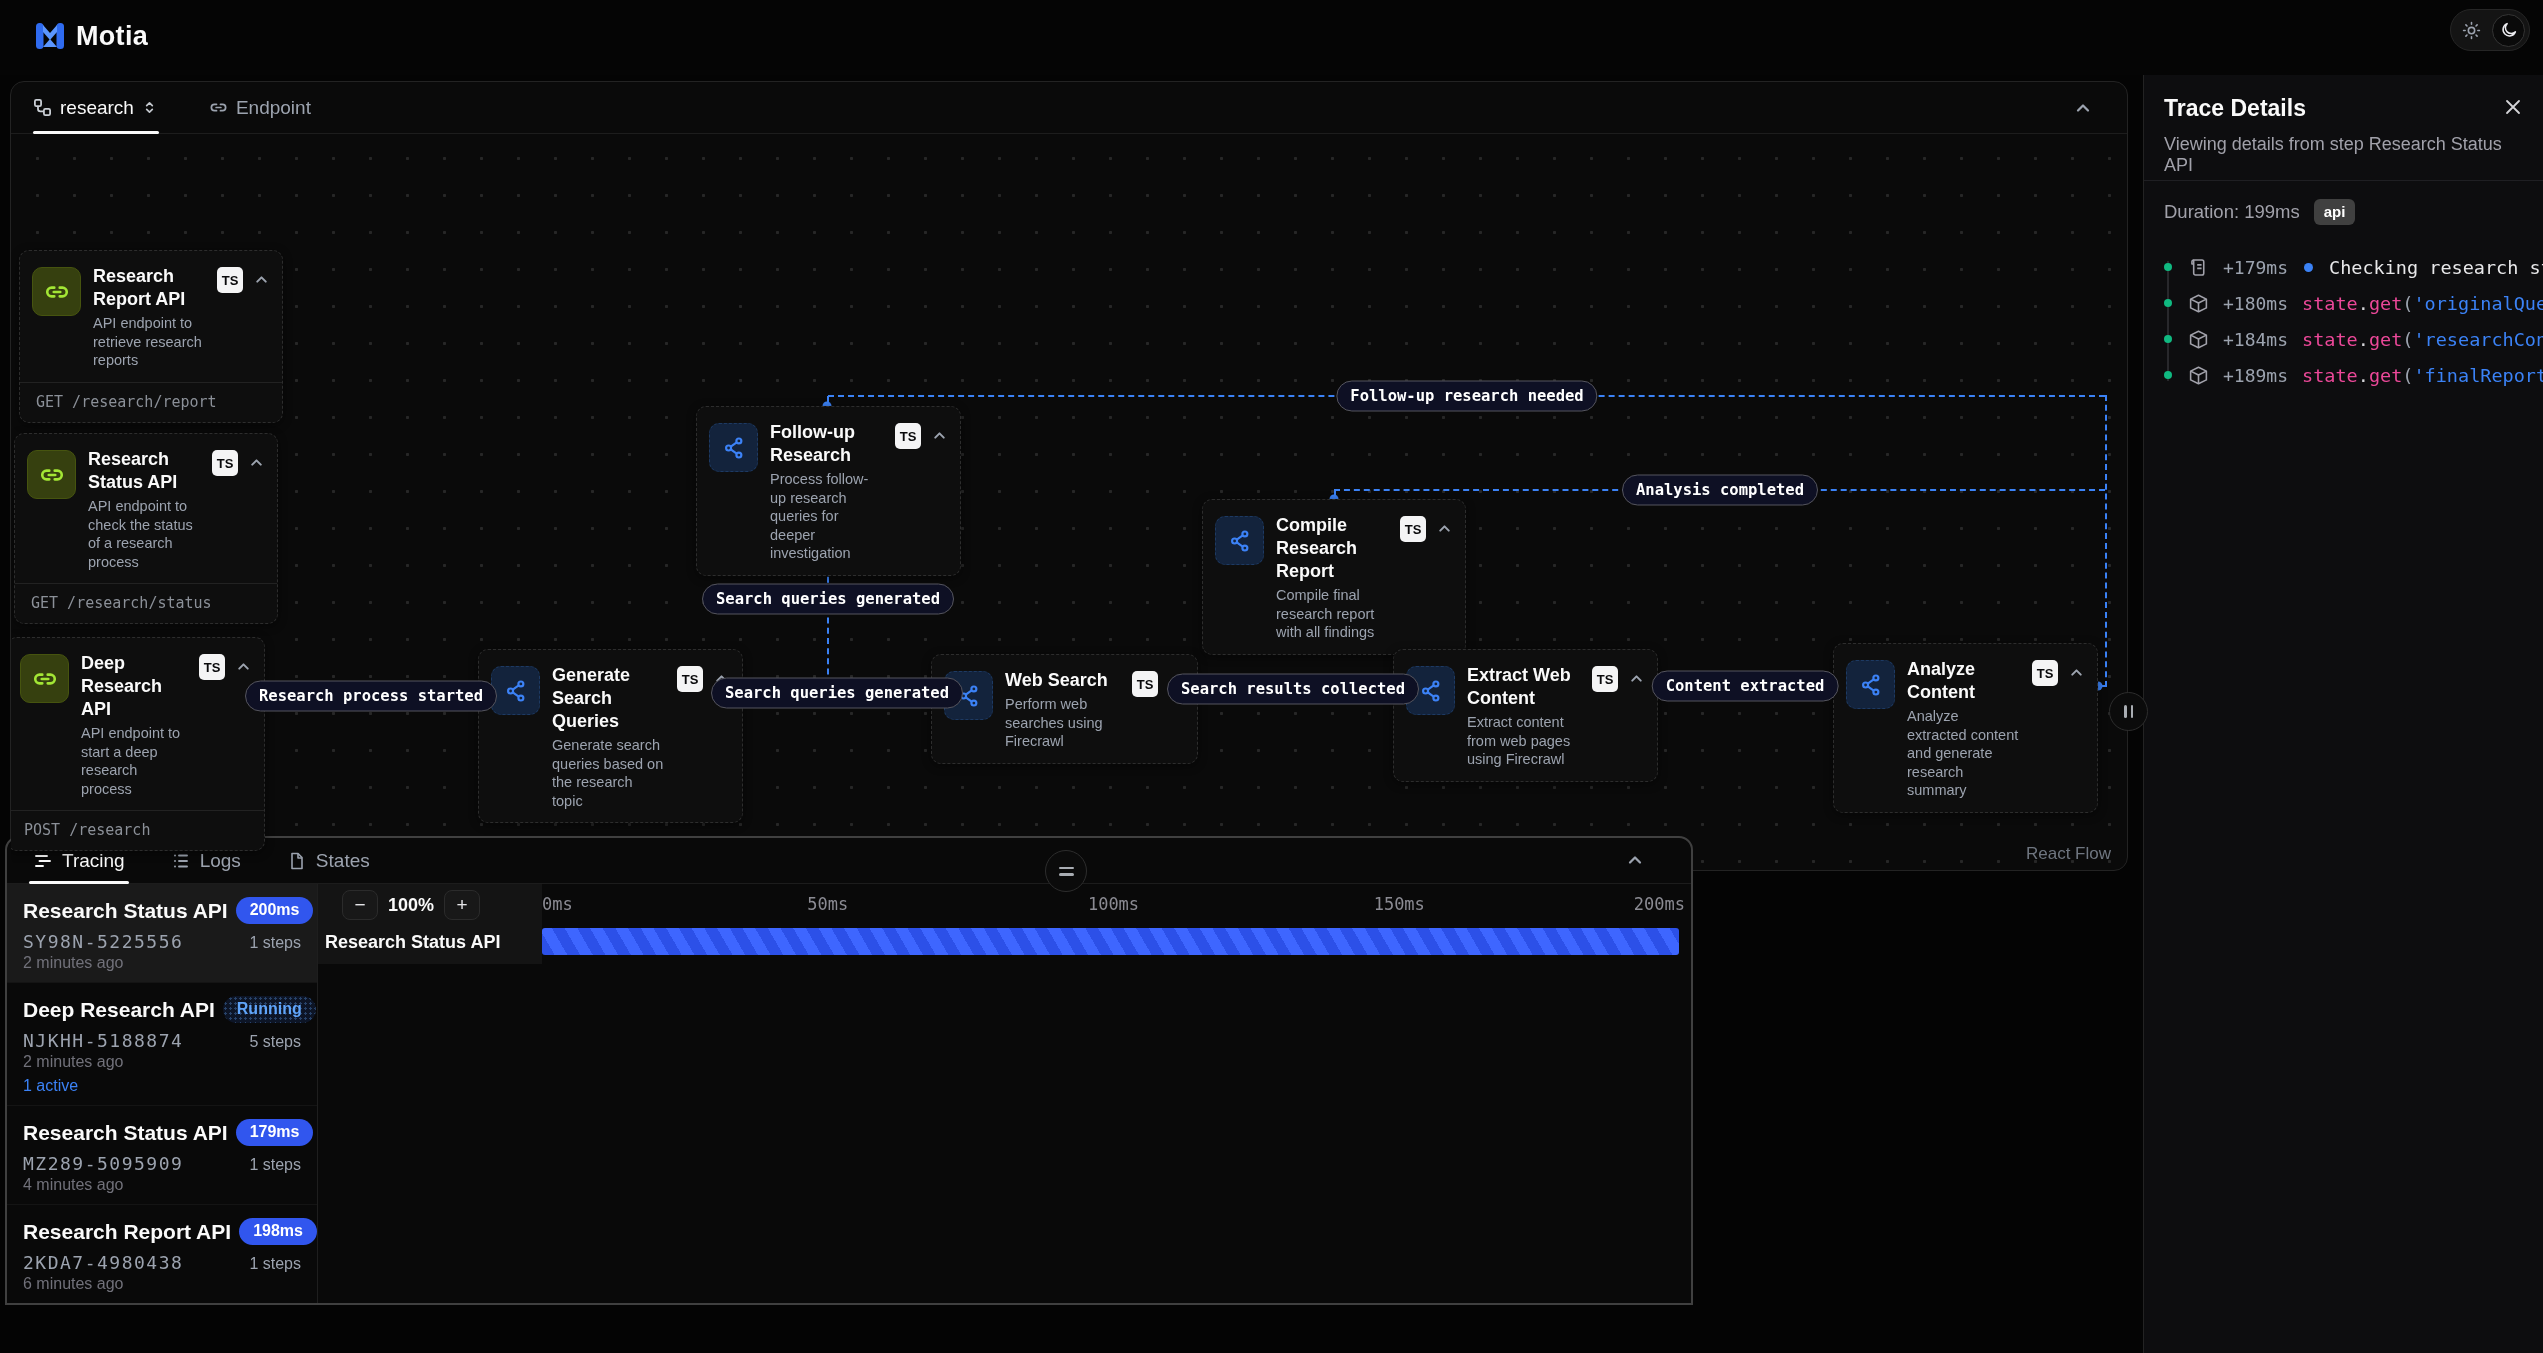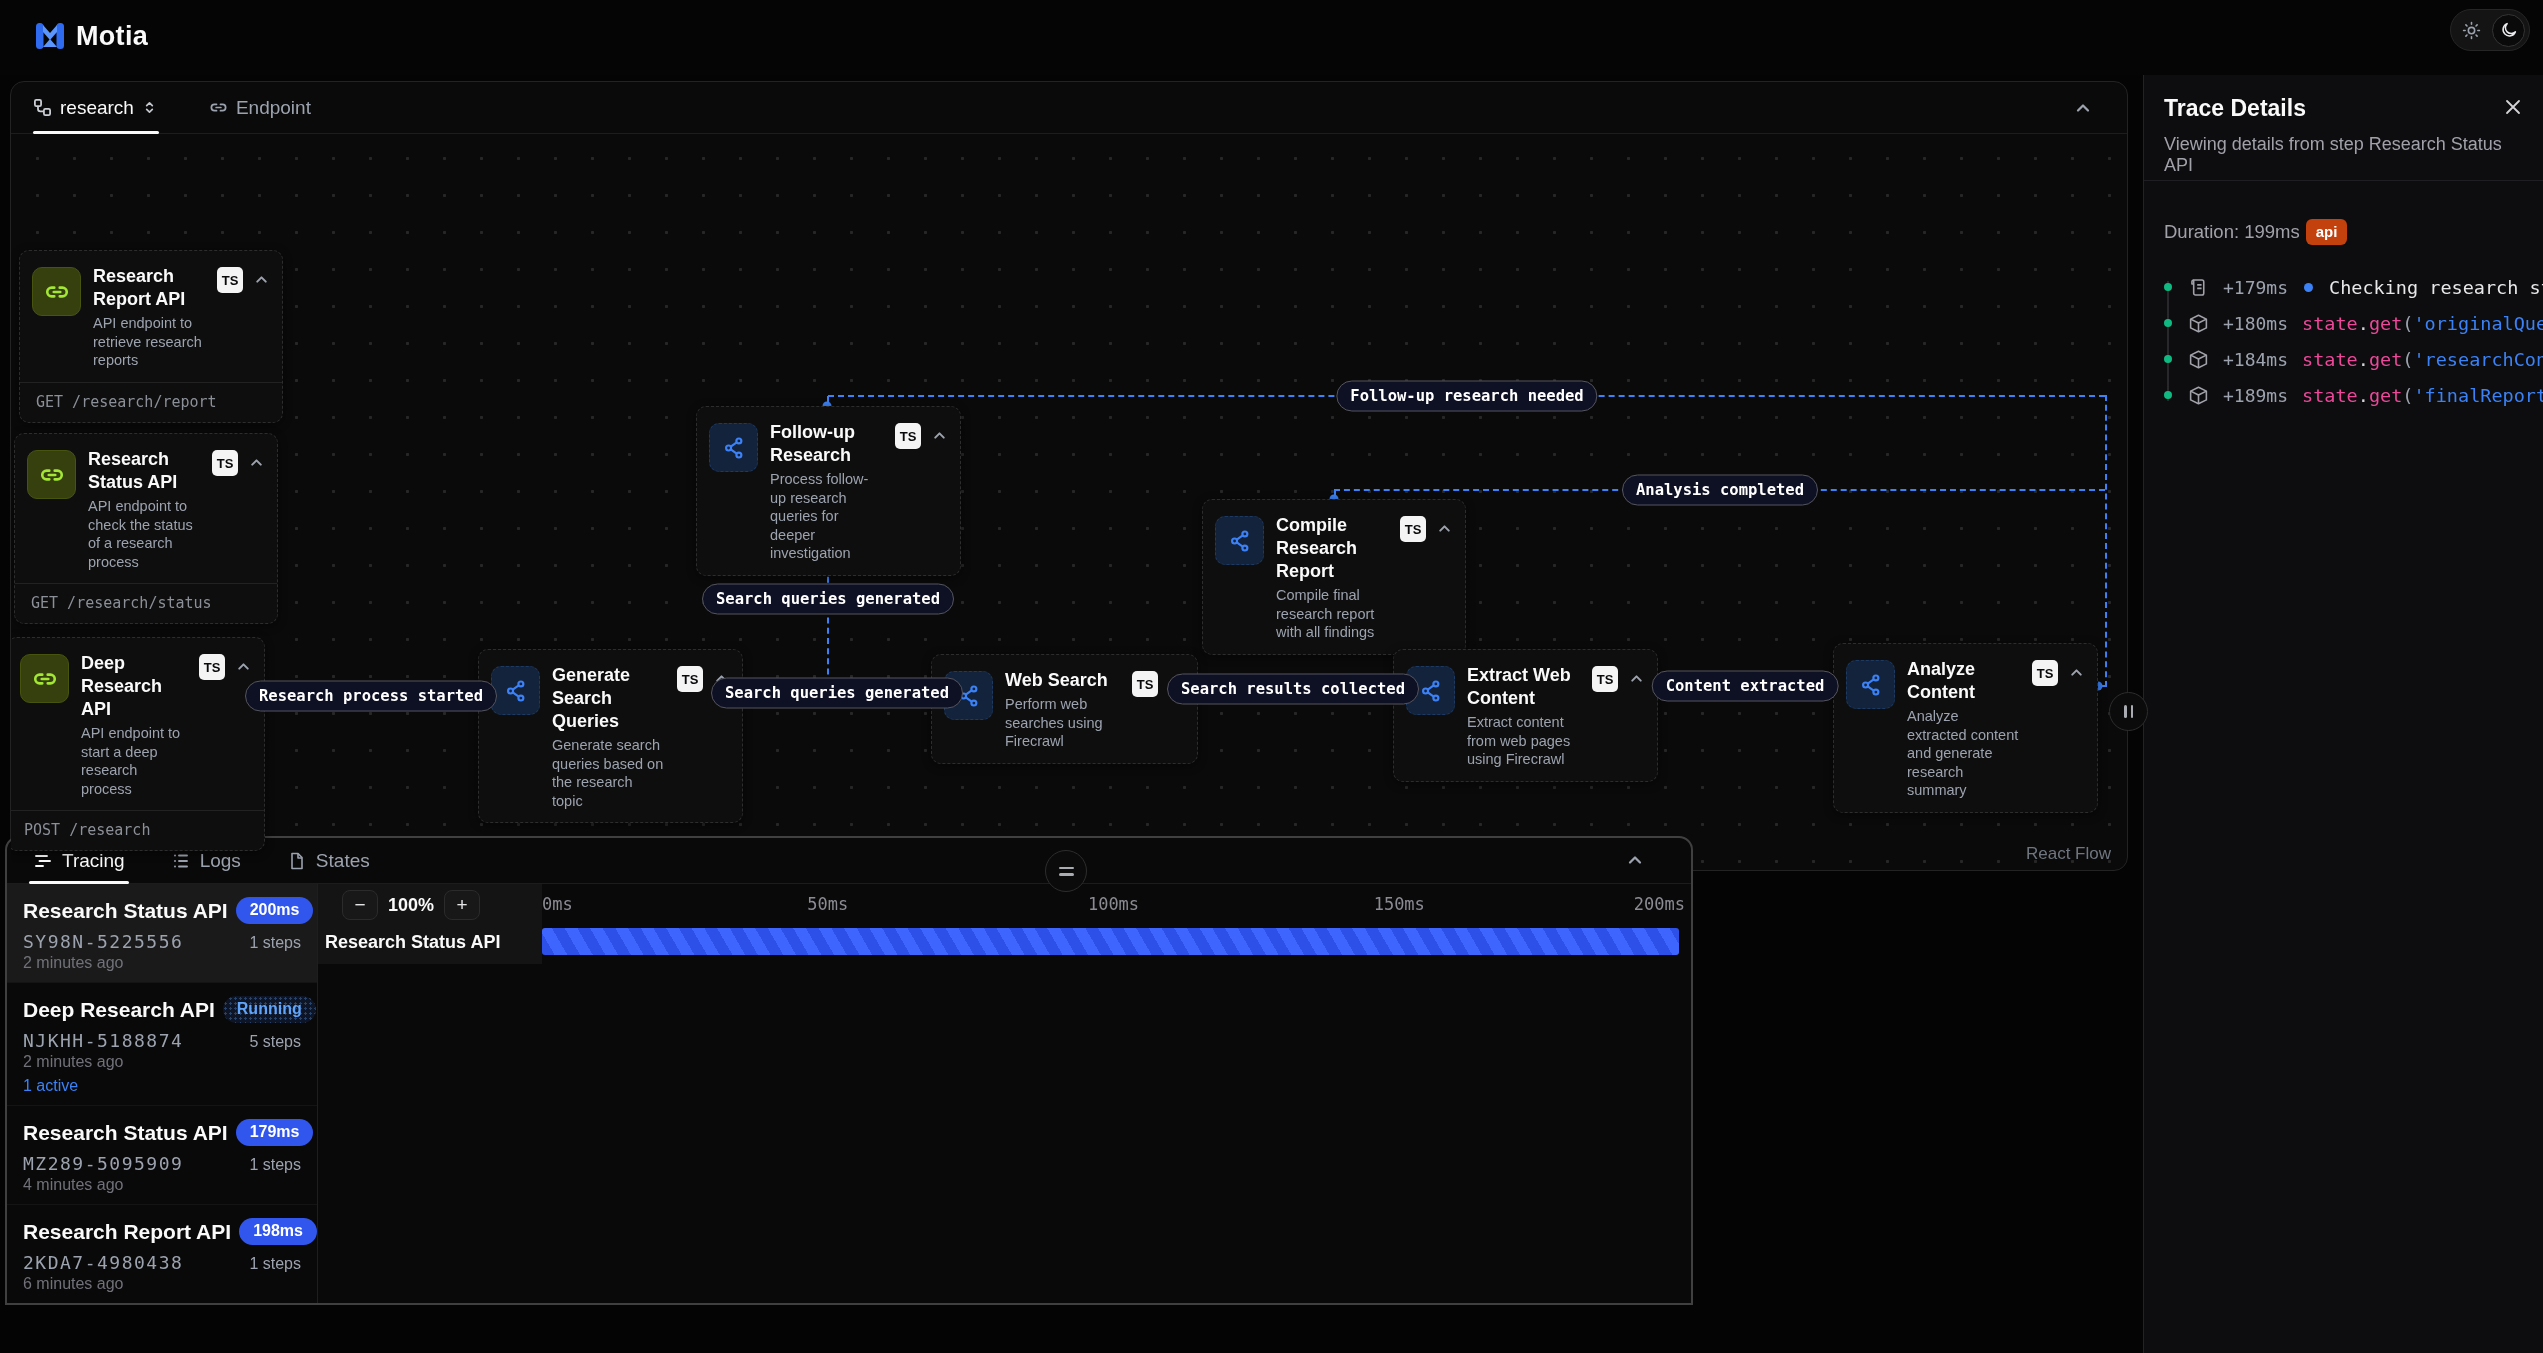--- a/index.html
+++ b/index.html
@@ -103,23 +103,23 @@
   #tl-bar { position:absolute; left:0; top:2px; height:27px; border-radius:3px;
     background:repeating-linear-gradient(60deg, #2c50e8 0 11px, #3e66ff 11px 22px); cursor:pointer; }
 
   
   #trace-details { position:absolute; left:2143px; top:75px; width:400px; height:1278px; background:#0d0d0f; border-left:1px solid #232323; }
   #td-header { padding:20px 20px 4px; border-bottom:1px solid #1f1f23; position:relative; }
   #td-title { color:#fafafa; font-size:23px; font-weight:700; }
   #td-subtitle { color:#a1a1aa; font-size:18px; margin-top:12px; }
   #td-close { position:absolute; right:20px; top:22px; width:20px; height:20px; color:#d4d4d8; cursor:pointer; }
   #td-body { padding:18px 8px 0 20px; }
-  #td-duration-row { display:flex; align-items:center; gap:6px;margin-top:20px; }
+  #td-duration-row { display:flex; align-items:center; gap:14px; }
   #td-duration { color:#a1a1aa; font-size:18.5px; }
-  #td-type-badge { background:#c2410c; color:#fff; font-size:15px; font-weight:700; border-radius:6px; padding:4px 10px 5px; }
+  #td-type-badge { background:#404040; color:#fff; font-size:15px; font-weight:700; border-radius:6px; padding:4px 10px 5px; }
   #td-events { position:relative; margin-top:24px; }
   #td-events .tline { position:absolute; left:2.5px; top:12px; bottom:12px; width:2px; background:#28282c; }
   .tev { position:relative; display:flex; align-items:center; height:36px; padding-left:24px; gap:14px; }
   .tev-dot { position:absolute; left:0; top:50%; transform:translateY(-50%); width:8px; height:8px; border-radius:50%; background:#10b981; }
   .tev-icon { width:21px; height:21px; color:#a1a1aa; flex:0 0 auto; }
   .tev-time { color:#9ca3af; font-size:18px; white-space:nowrap; }
   .tev-live { width:9px; height:9px; border-radius:50%; background:#3b82f6; flex:0 0 auto; margin:0 2px; }
   .tev-msg { color:#e8e8ea; font-size:18.5px; white-space:nowrap; }
   .tev-code { font-size:18.5px; white-space:nowrap; }
   .c-obj { color:#ec4899; } .c-dot { color:#d4d4d8; } .c-par { color:#9ca3af; }

